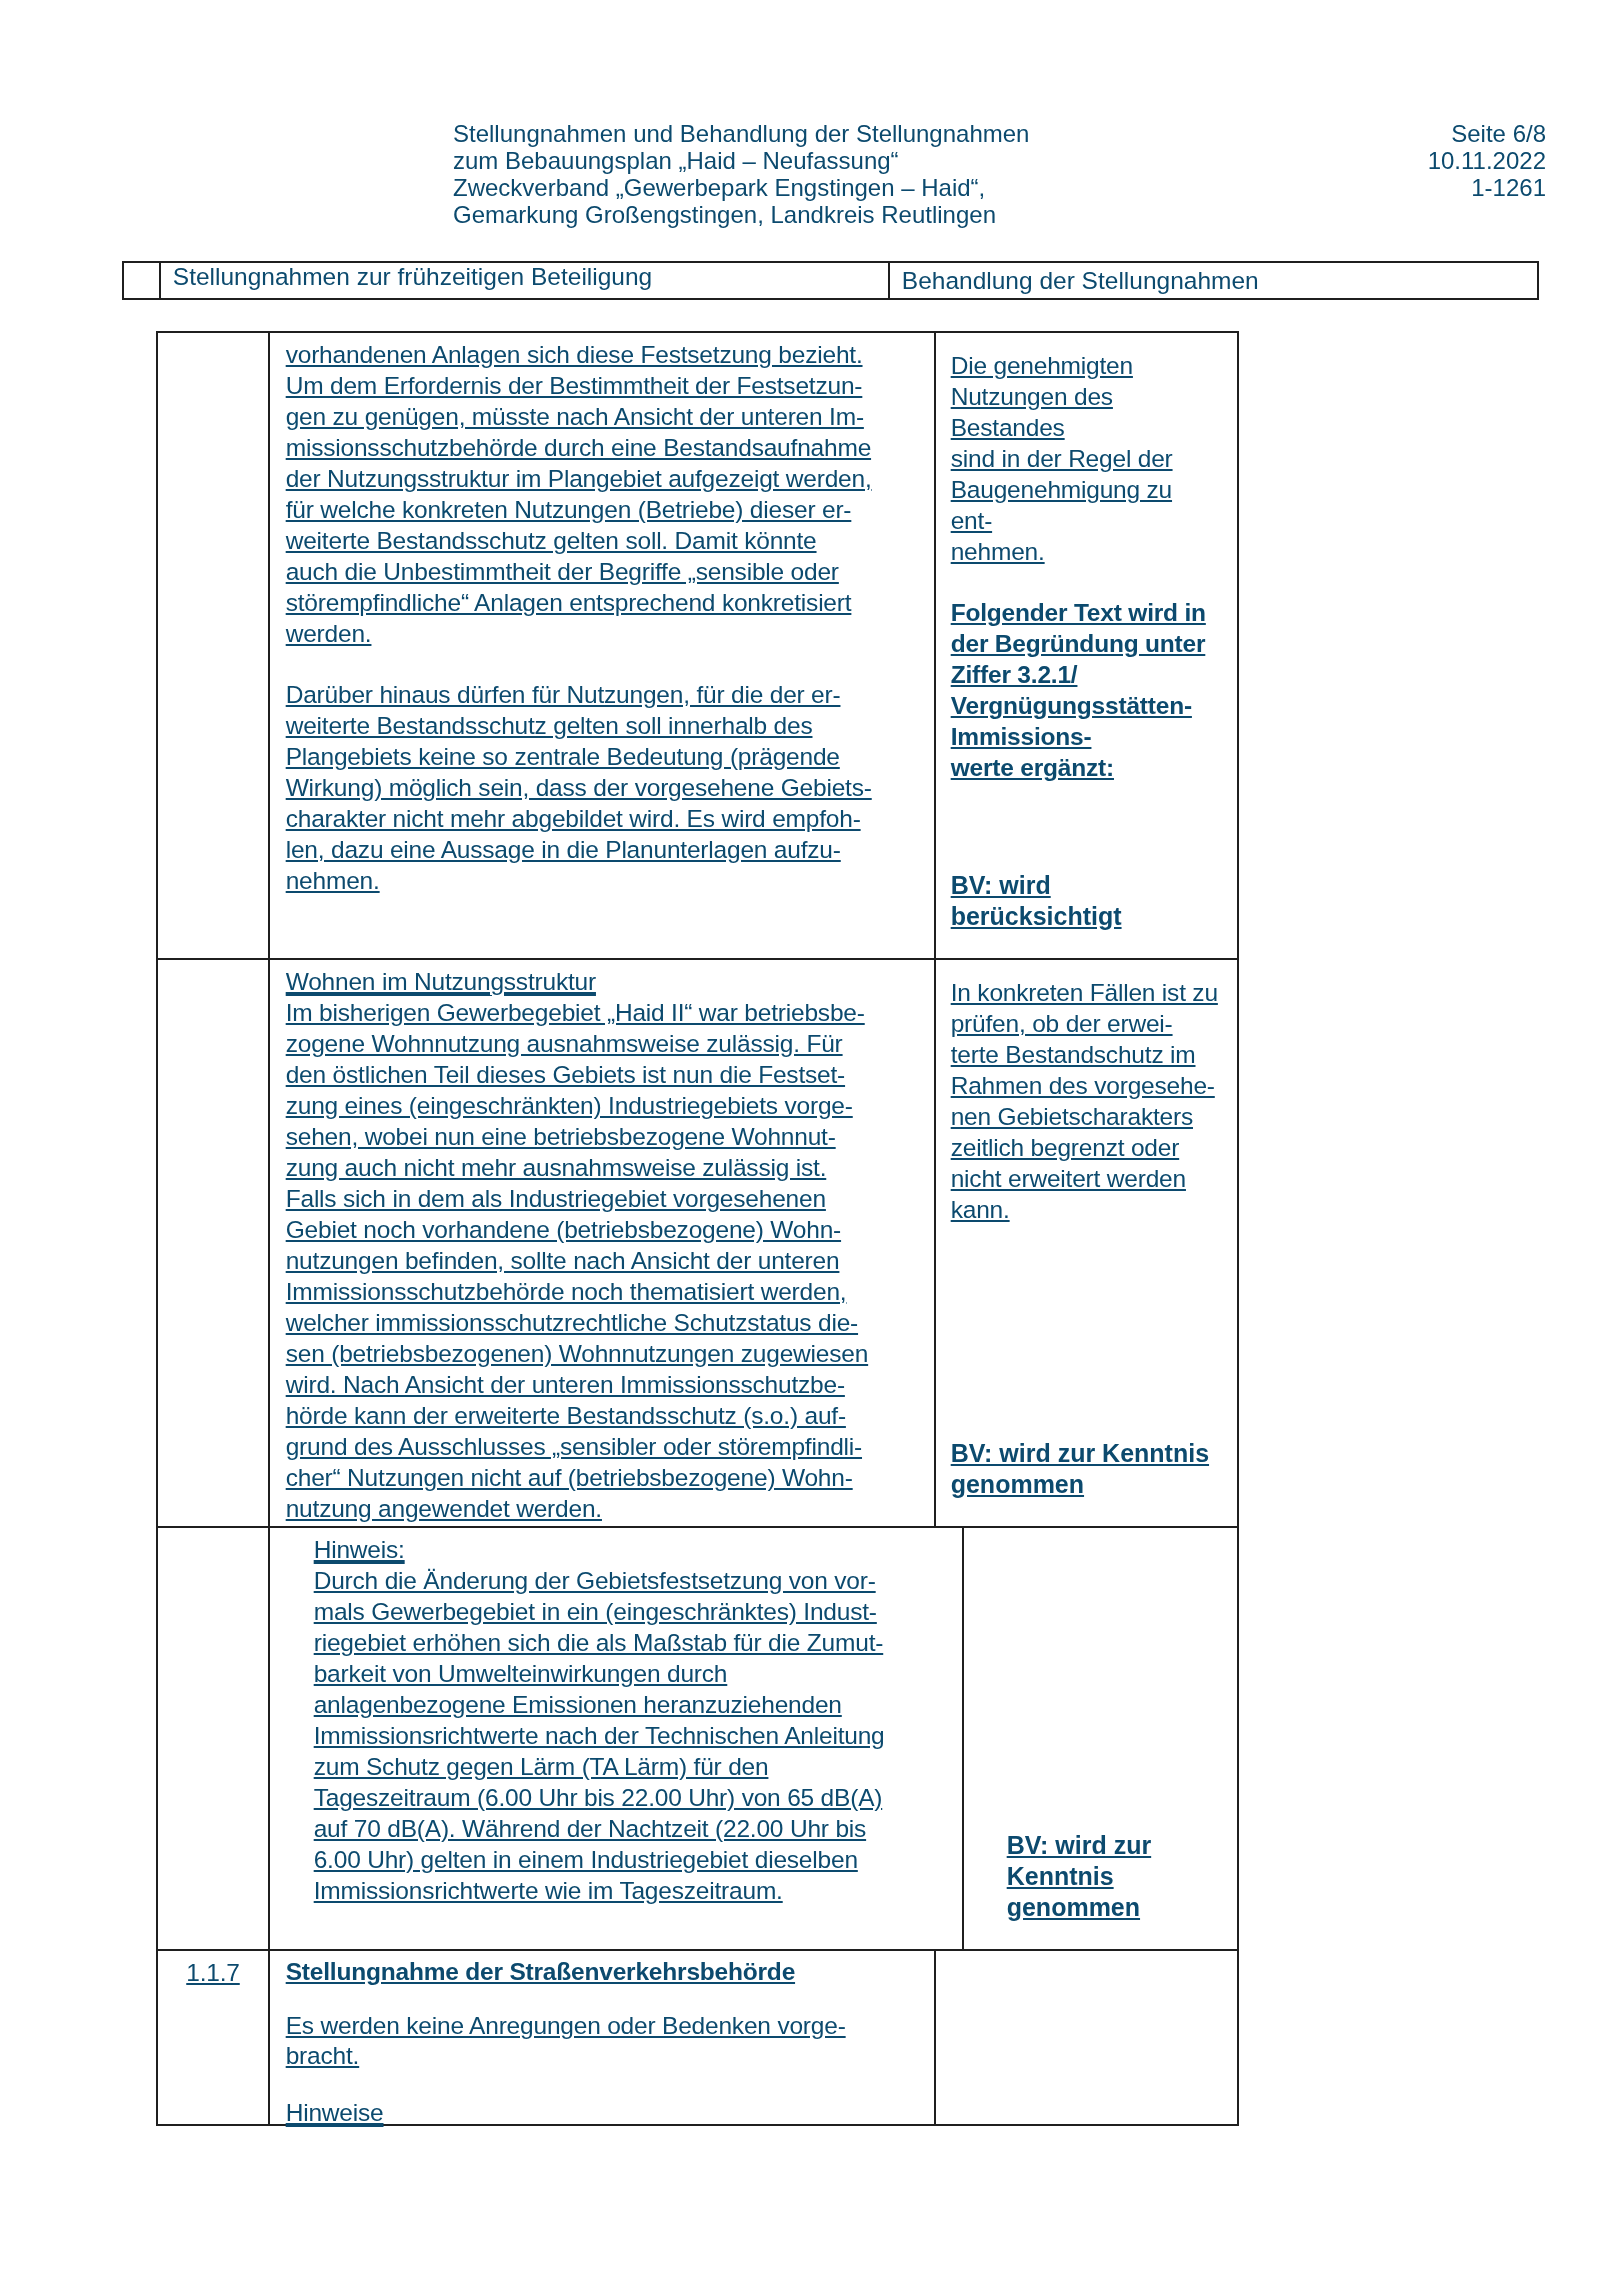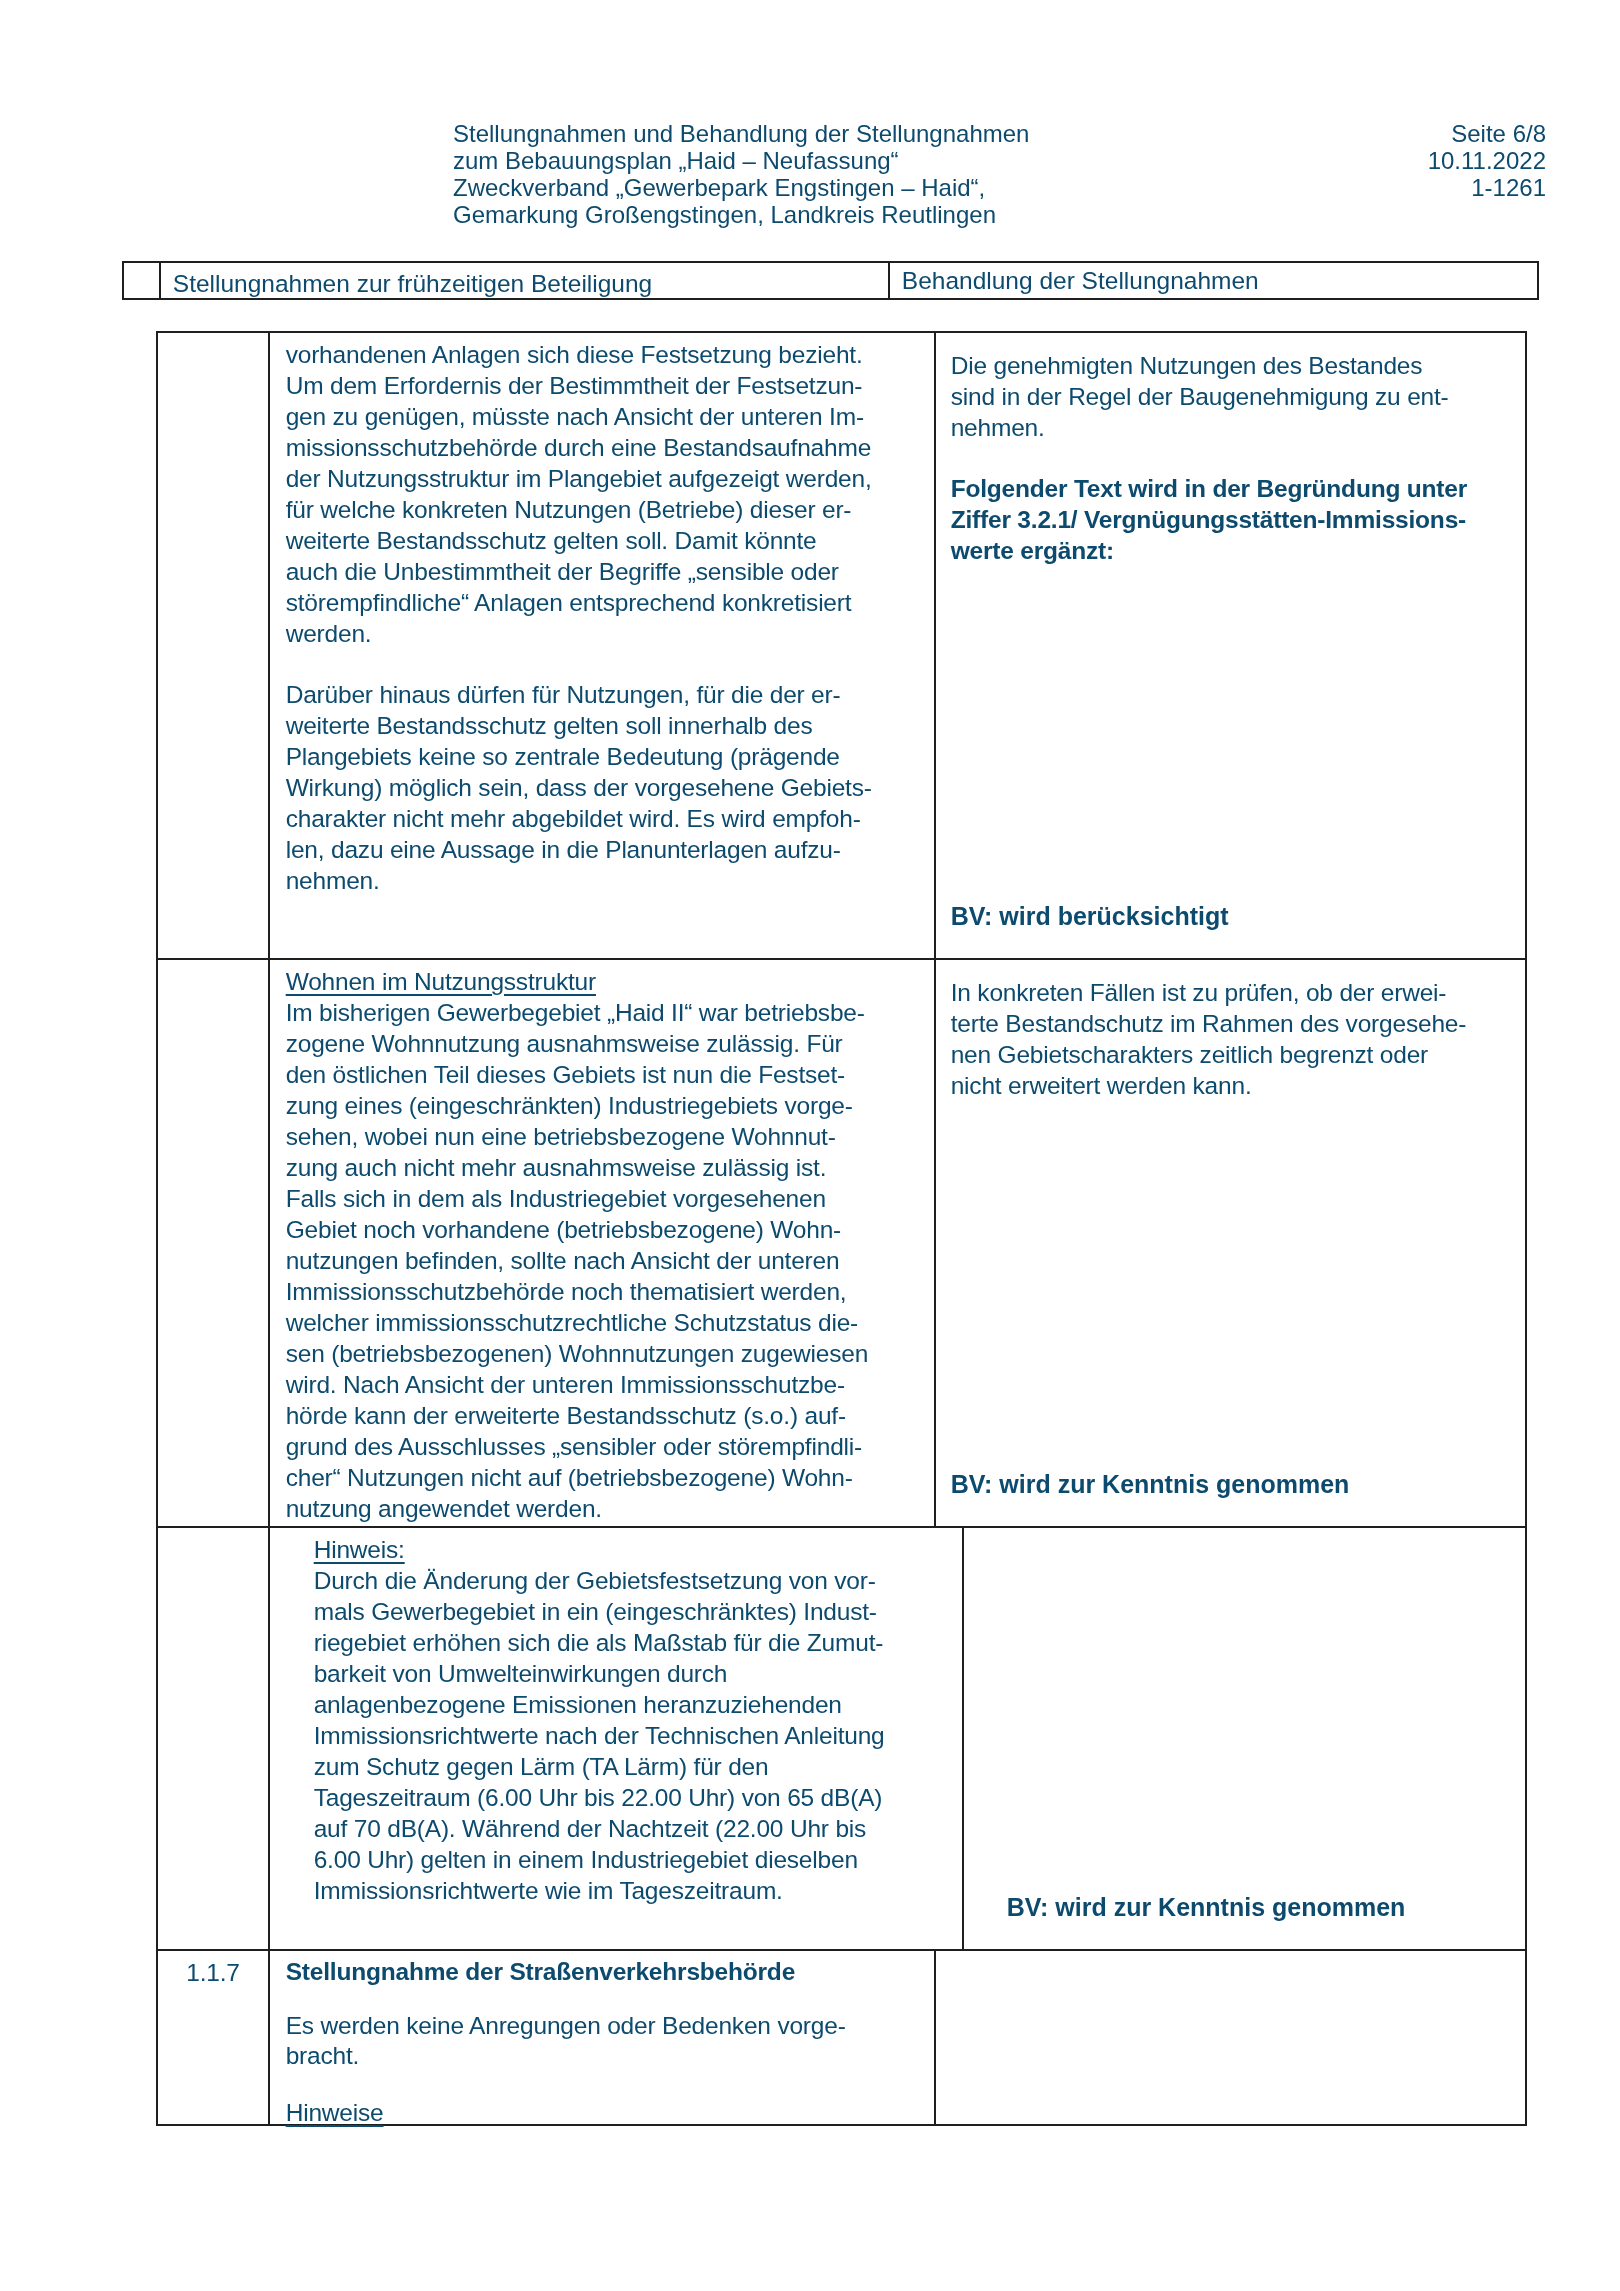--- a/index.html
+++ b/index.html
@@ -52,41 +52,42 @@
   .tbl-head .hc0 {
     width: 37px;
     border-right: 2px solid #1f1f1f;
     box-sizing: border-box;
   }
   .tbl-head .hc1 {
     width: 729px;
     border-right: 2px solid #1f1f1f;
     box-sizing: border-box;
     display: flex;
-    align-items: flex-end;
+    align-items: flex-start;
     padding-left: 11.8px;
   }
   .tbl-head .hc2 {
     flex: 1;
     display: flex;
     align-items: center;
     padding-left: 11.8px;
   }
 
   
   .tbl-body {
     position: absolute;
     left: 156px;
     top: 331px;
-    width: 1371px;
+    width: 1083px;
     border: 2.9px solid #1f1f1f;
     box-sizing: border-box;
     font-size: 24.5px;
     line-height: 31px;
     letter-spacing: -0.2px;
+    text-decoration: underline;
   }
   .trow {
     display: flex;
     box-sizing: border-box;
     border-bottom: 2.9px solid #1f1f1f;
     align-items: stretch;
   }
   .trow:last-child { border-bottom: none; }
   .r1 { height: 627px; }
   .r2 { height: 568px; }

